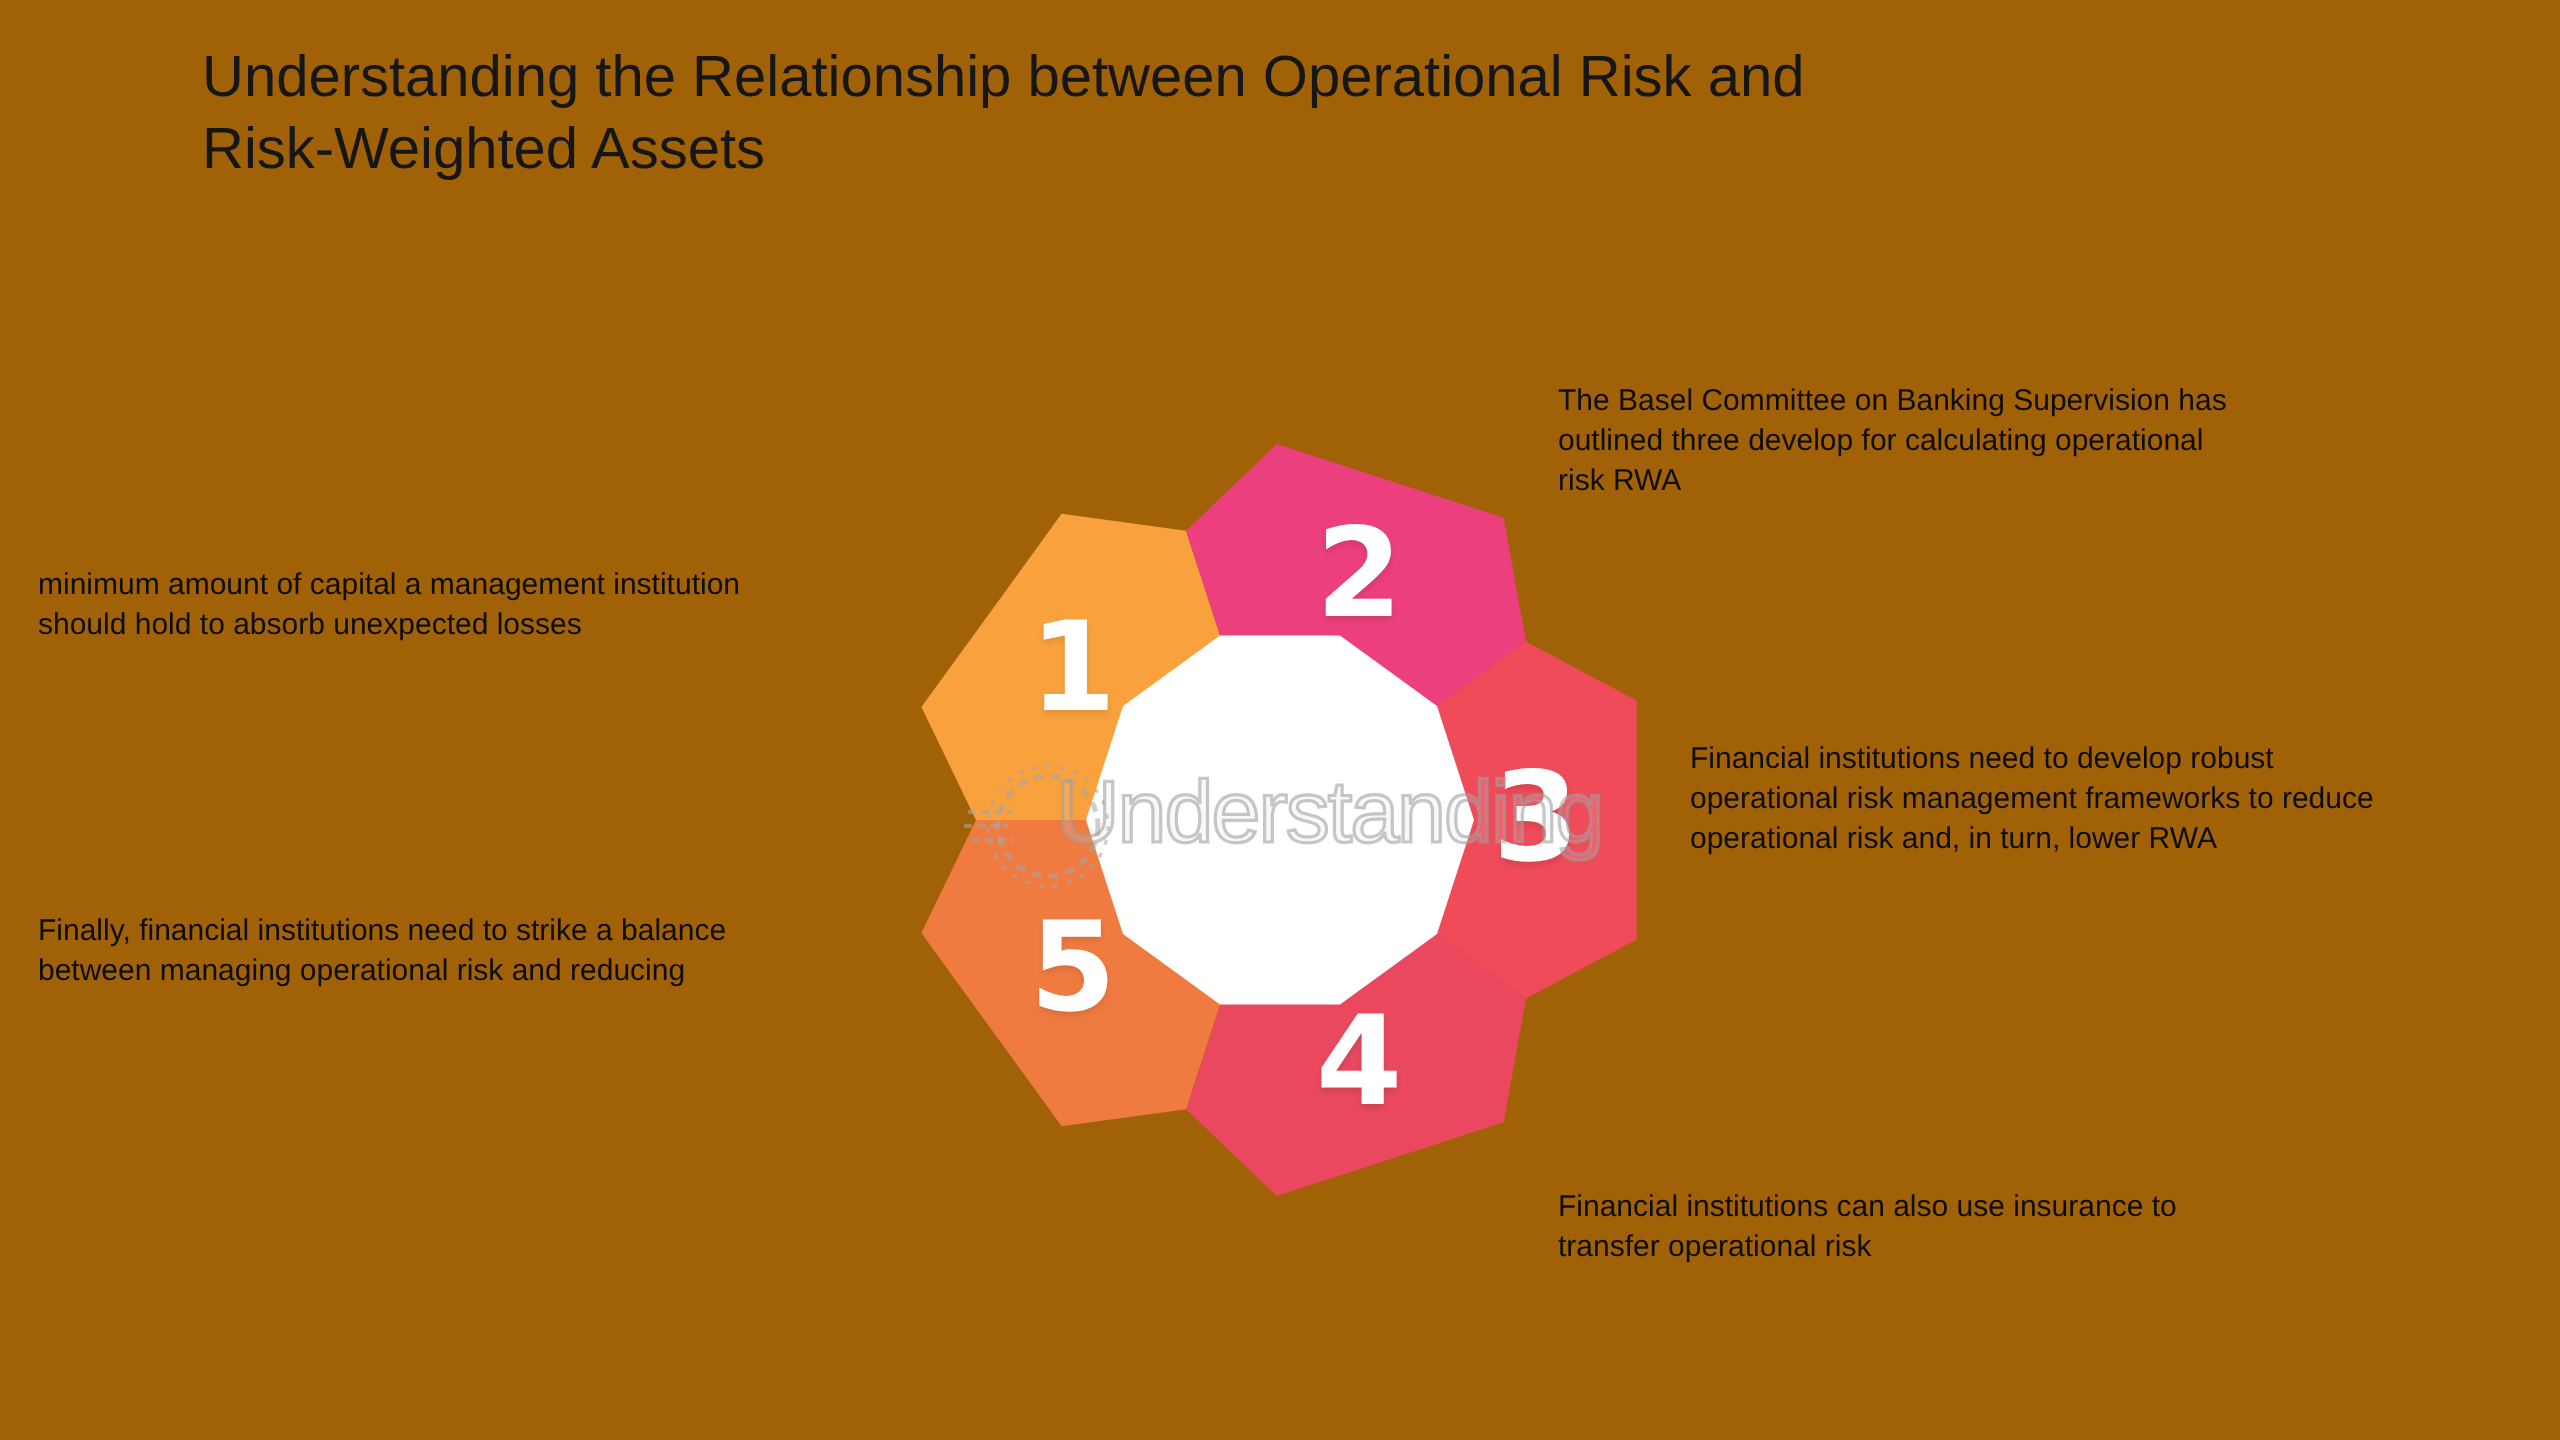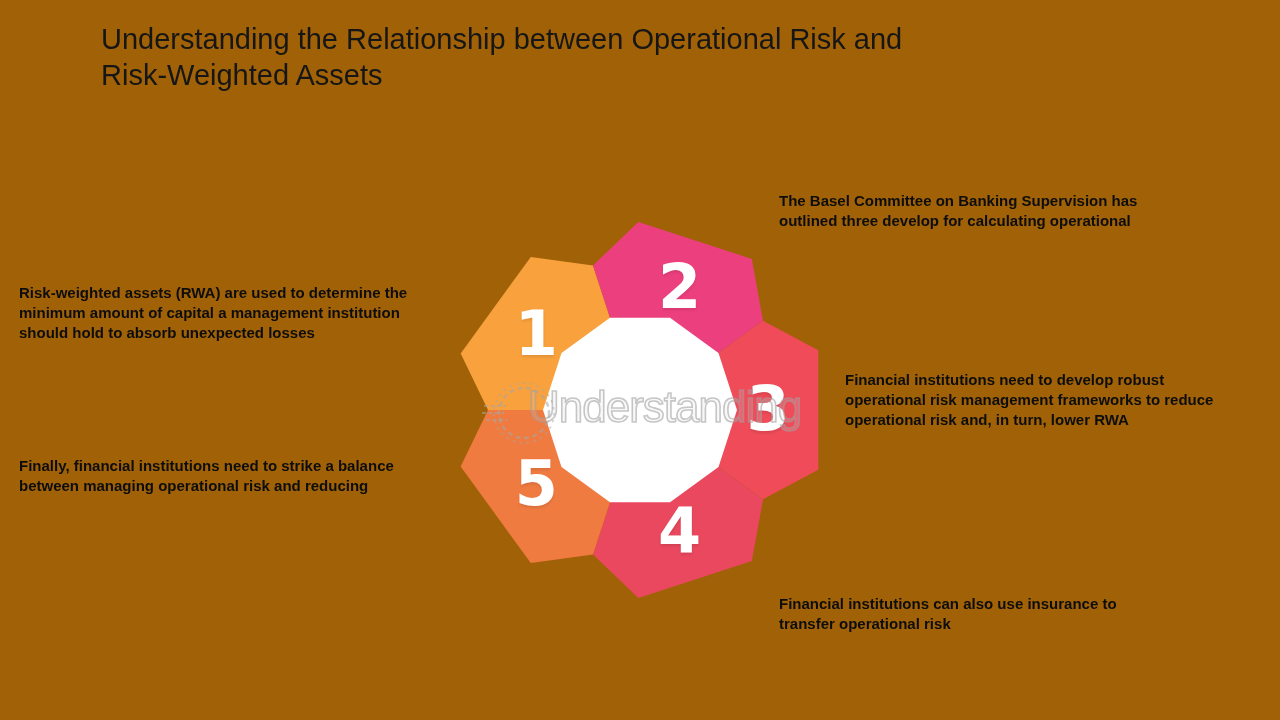--- a/index.html
+++ b/index.html
@@ -39,21 +39,21 @@
   .watermark .wm-text {
     position: absolute; left: 46px; top: 4px;
     font-size: 44px; font-weight: 400; letter-spacing: -1px;
     color: rgba(215,215,215,0.18);
     -webkit-text-stroke: 1.6px rgba(158,158,158,0.58);
     white-space: nowrap;
   }
 
   .note {
     position: absolute;
-    font-size: 15px; font-weight: 700; line-height: 20px;
+    font-size: 15px; font-weight: 400; line-height: 20px;
     color: #0d0d0d;
   }
   .note .n-line { display: block; white-space: nowrap; }
 
   .note-basel      { left: 779px; top: 191px; }
   .note-rwa        { left: 19px;  top: 283px; }
   .note-frameworks { left: 845px; top: 370px; }
   .note-balance    { left: 19px;  top: 456px; }
   .note-insurance  { left: 779px; top: 546px; margin-top: 48px; }
 </style>
@@ -91,24 +91,24 @@
         <line x1="0" y1="33" x2="22" y2="33" stroke-width="2" stroke-dasharray="4 2.5"></line>
         <line x1="4" y1="40" x2="25" y2="40" stroke-width="2" stroke-dasharray="4 2.5"></line>
       </g>
     </svg>
     <span class="wm-text">Understanding</span>
   </div>
 
   <div class="note note-basel">
     <span class="n-line">The Basel Committee on Banking Supervision has</span>
     <span class="n-line">outlined three develop for calculating operational</span>
+    <span class="n-line">risk RWA</span>
   </div>
 
   <div class="note note-rwa">
-    <span class="n-line">Risk-weighted assets (RWA) are used to determine the</span>
     <span class="n-line">minimum amount of capital a management institution</span>
     <span class="n-line">should hold to absorb unexpected losses</span>
   </div>
 
   <div class="note note-frameworks">
     <span class="n-line">Financial institutions need to develop robust</span>
     <span class="n-line">operational risk management frameworks to reduce</span>
     <span class="n-line">operational risk and, in turn, lower RWA</span>
   </div>
 

